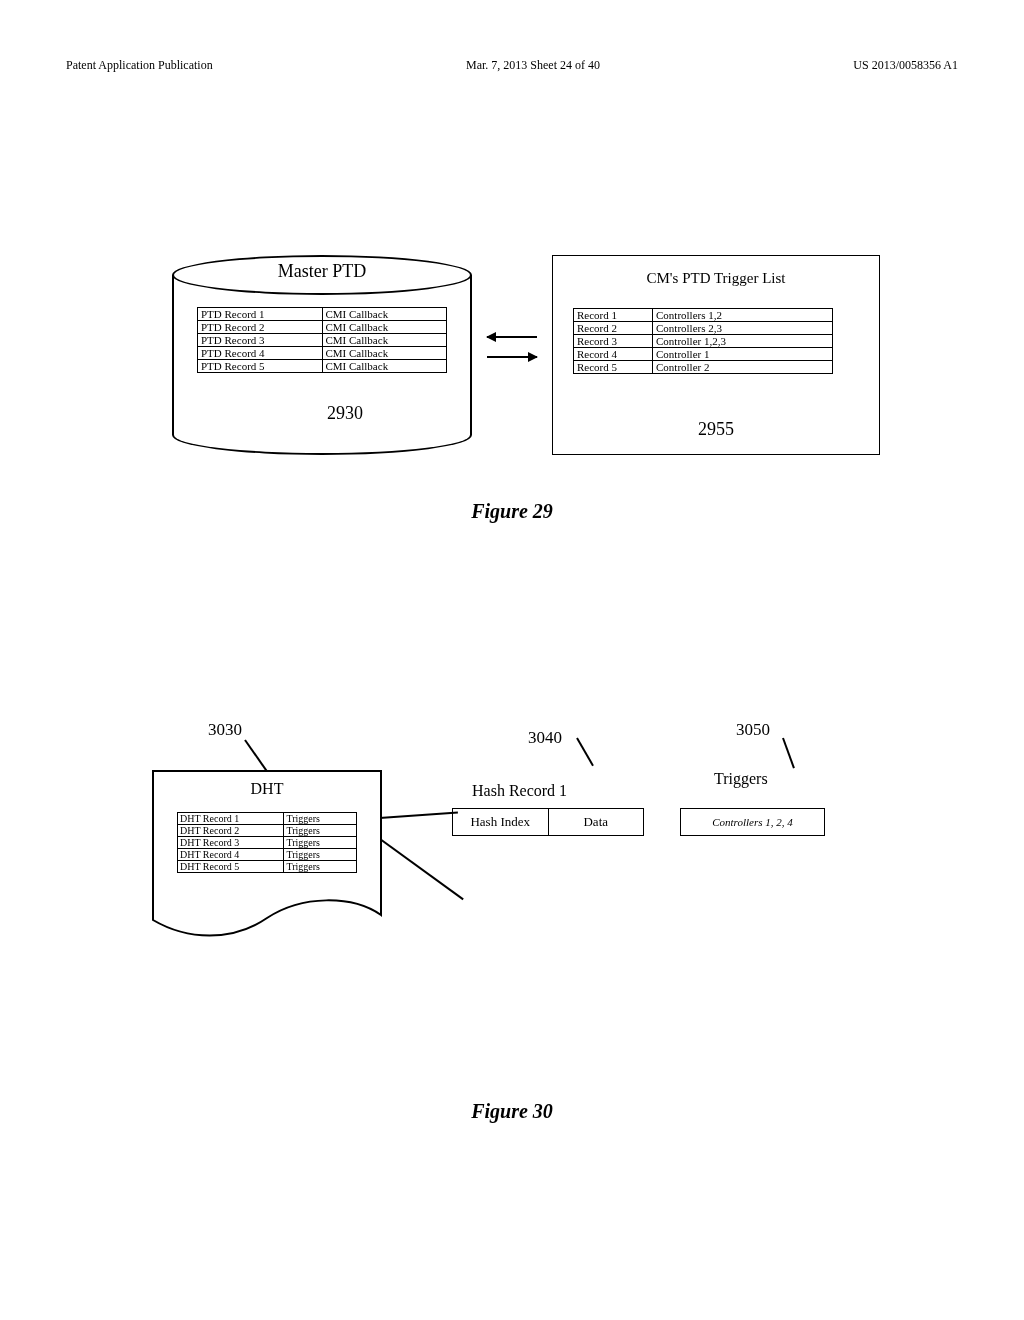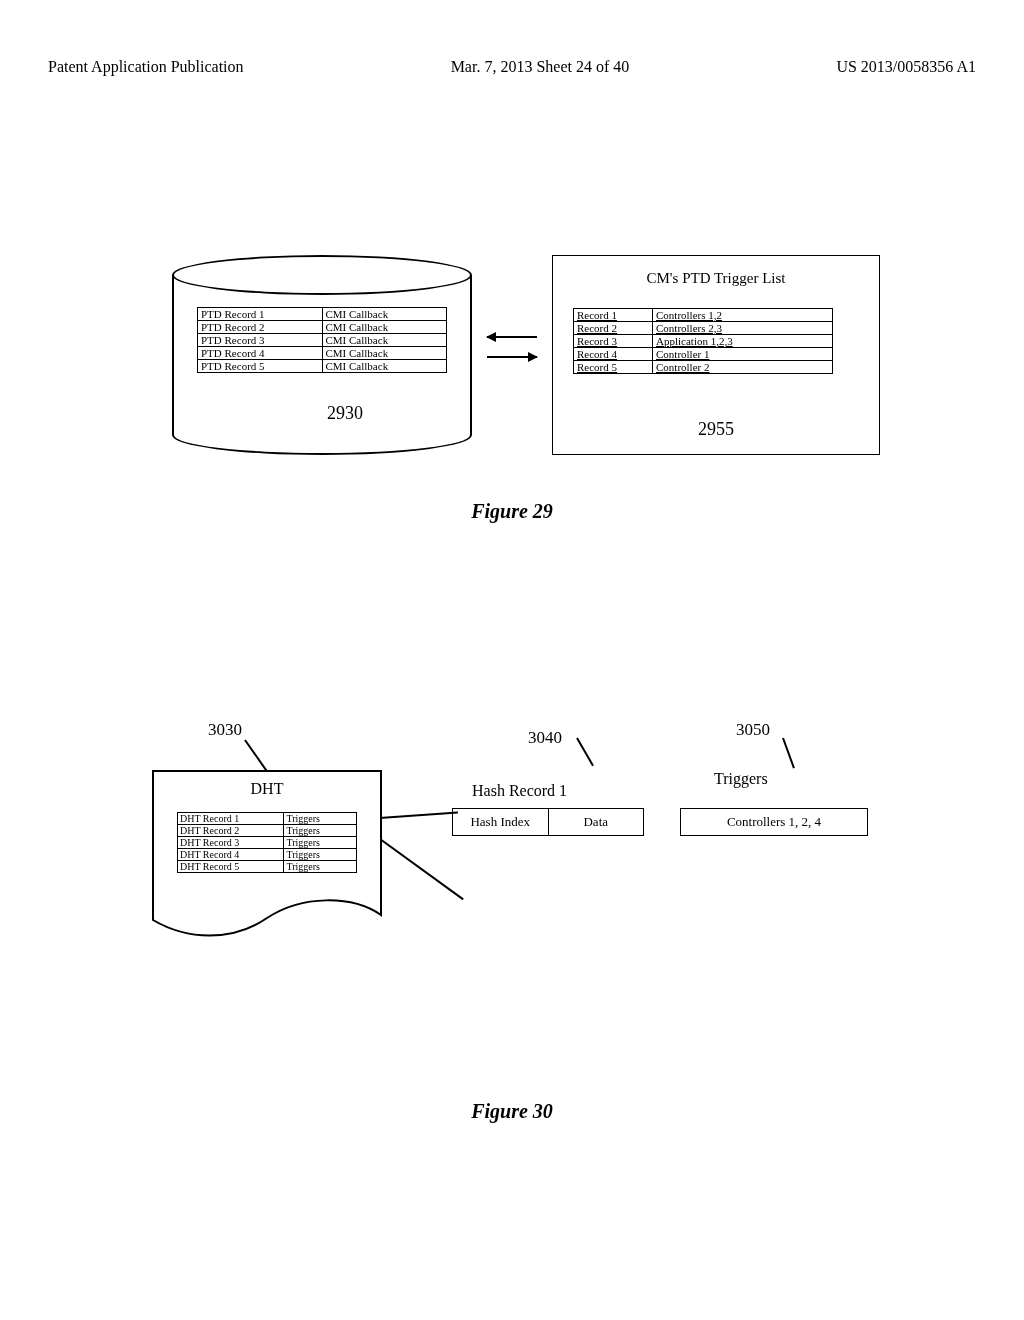--- a/index.html
+++ b/index.html
@@ -11,22 +11,22 @@
     height: 1320px;
     background: #fff;
     color: #000;
     position: relative;
   }
   .page-header {
     position: absolute;
     top: 58px;
     left: 0;
     width: 100%;
-    padding: 0 48px;
-    font-size: 16px;
+    padding: 0 66px;
+    font-size: 12px;
   }
   .hdr-row { display: flex; justify-content: space-between; }
   .figure-zone { position: absolute; left: 0; width: 100%; }
 
   
   .fig29 { top: 255px; height: 240px; }
   .fig29-wrap { position: relative; width: 680px; margin: 0 auto; }
 
   .cylinder {
     position: absolute; left: 0; top: 0; width: 300px; height: 200px;
@@ -91,21 +91,20 @@
     position: absolute; left: 380px; top: 0; width: 328px; height: 200px;
     border: 1.5px solid #000;
   }
   .rect-title {
     position: absolute; top: 14px; width: 100%; text-align: center;
     font-size: 15px;
   }
   .rect-table {
     position: absolute; top: 52px; left: 20px; width: 260px;
     font-size: 11px;
-    text-decoration: underline;
   }
   .rect-table .row { display: flex; border-top: 1px solid #000; }
   .rect-table .row:last-child { border-bottom: 1px solid #000; }
   .rect-table .c1 { width: 80px; border-left: 1px solid #000; border-right: 1px solid #000; padding: 0 3px; }
   .rect-table .c2 { flex: 1; border-right: 1px solid #000; padding: 0 3px; }
   .rect-ref {
     position: absolute; bottom: 14px; width: 100%; text-align: center;
     font-size: 18px;
   }
 
@@ -144,24 +143,25 @@
 
   .hash-box {
     position: absolute; left: 300px; top: 68px; width: 192px; height: 28px;
     border: 1.5px solid #000; display: flex;
     font-size: 13px;
   }
   .hash-box .hc1 { flex: 1; border-right: 1.5px solid #000; display: flex; align-items: center; justify-content: center; }
   .hash-box .hc2 { flex: 1; display: flex; align-items: center; justify-content: center; text-align: right; }
 
   .trig-box {
-    position: absolute; left: 528px; top: 68px; width: 188px; height: 28px;
+    position: absolute; left: 528px; top: 68px; width: 145px; height: 28px;
     border: 1.5px solid #000;
     display: flex; align-items: center; justify-content: center;
-    font-size: 13px;
+    font-size: 11px;
+    font-style: italic;
   }
 
   .callout-line { position: absolute; background: #000; }
   .l-num-dht { left: 92px; top: 0px; width: 2px; height: 38px; transform: rotate(-35deg); transform-origin: top; }
   .l-num-hash { left: 424px; top: -2px; width: 2px; height: 32px; transform: rotate(-30deg); transform-origin: top; }
   .l-num-trig { left: 630px; top: -2px; width: 2px; height: 32px; transform: rotate(-20deg); transform-origin: top; }
   .l-fanout1 { left: 206px; top: 75px; width: 100px; height: 2px; transform: rotate(-4deg); }
   .l-fanout2 { left: 206px; top: 82px; width: 130px; height: 2px; transform: rotate(36deg); transform-origin: left; }
 
   .fig30-cap { position: absolute; top: 1100px; width: 100%; }
@@ -176,20 +176,21 @@
     <span>US 2013/0058356 A1</span>
   </div>
 </div>
 
 <div class="figure-zone fig29">
   <div class="fig29-wrap">
     <div class="cylinder">
       <div class="cyl-body"></div>
       <div class="cyl-bot"></div>
       <div class="cyl-top"></div>
+      <div class="cyl-title">Master PTD</div>
       <div class="cyl-table">
         <div class="row">
             <div class="c1">PTD Record 1</div>
             <div class="c2">CMI Callback</div>
           </div>
         <div class="row">
             <div class="c1">PTD Record 2</div>
             <div class="c2">CMI Callback</div>
           </div>
         <div class="row">
@@ -219,21 +220,21 @@
         <div class="row">
             <div class="c1">Record 1</div>
             <div class="c2">Controllers 1,2</div>
           </div>
         <div class="row">
             <div class="c1">Record 2</div>
             <div class="c2">Controllers 2,3</div>
           </div>
         <div class="row">
             <div class="c1">Record 3</div>
-            <div class="c2">Application 1,2,3</div>
+            <div class="c2">Controller 1,2,3</div>
           </div>
         <div class="row">
             <div class="c1">Record 4</div>
             <div class="c2">Controller 1</div>
           </div>
         <div class="row">
             <div class="c1">Record 5</div>
             <div class="c2">Controller 2</div>
           </div>
       </div>

